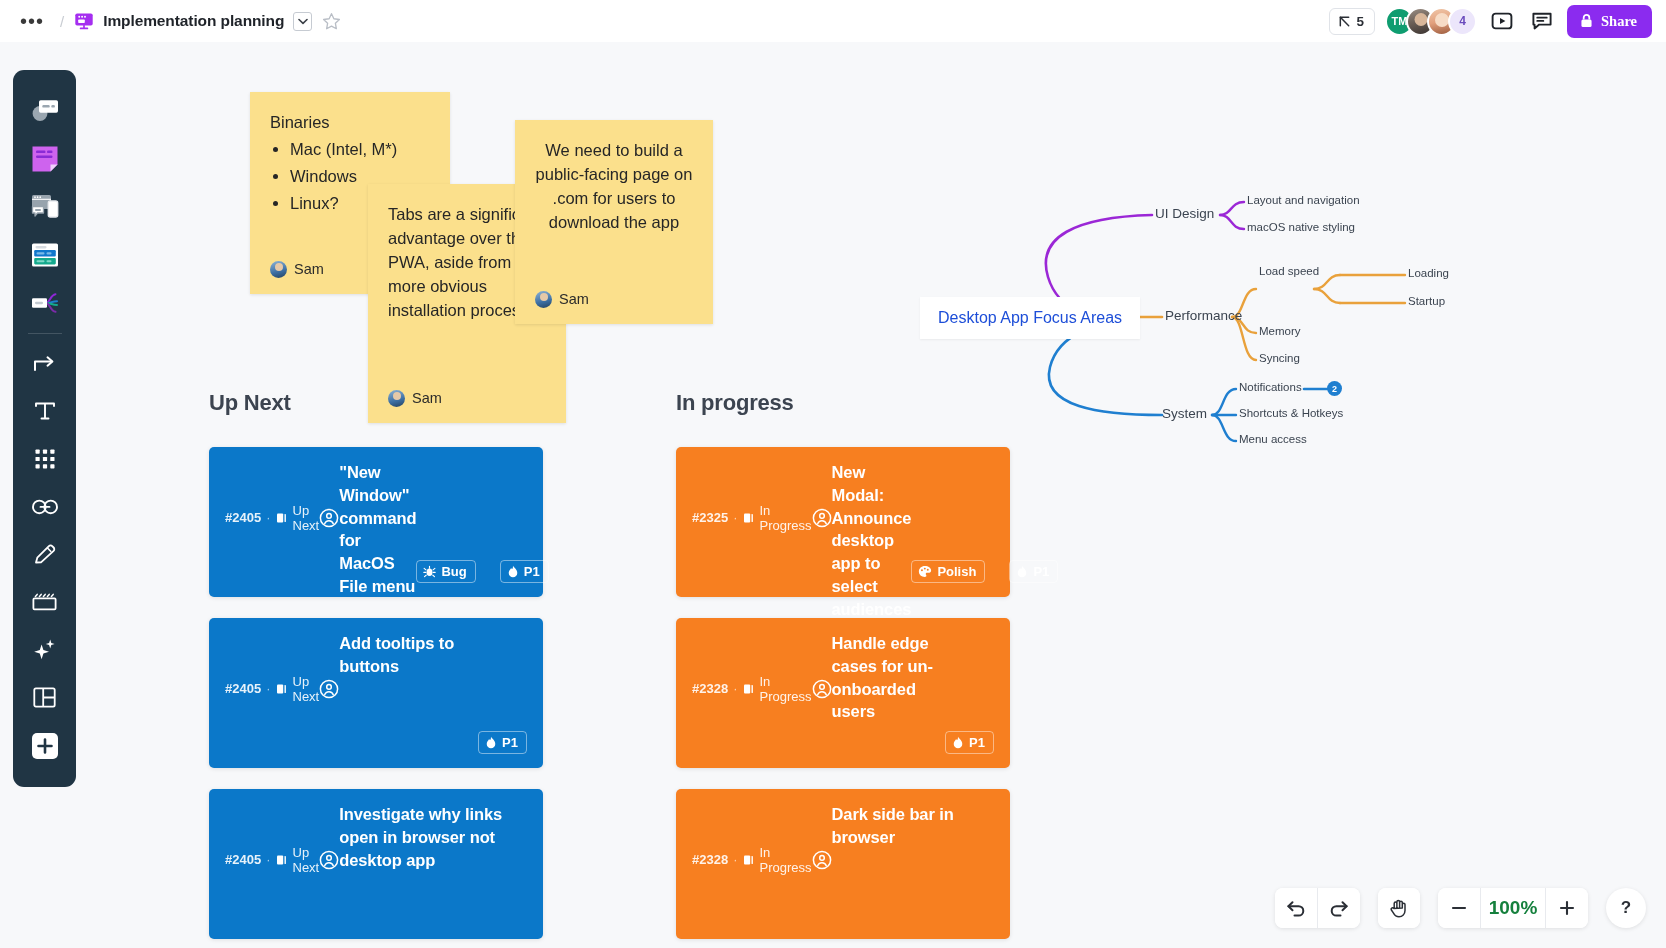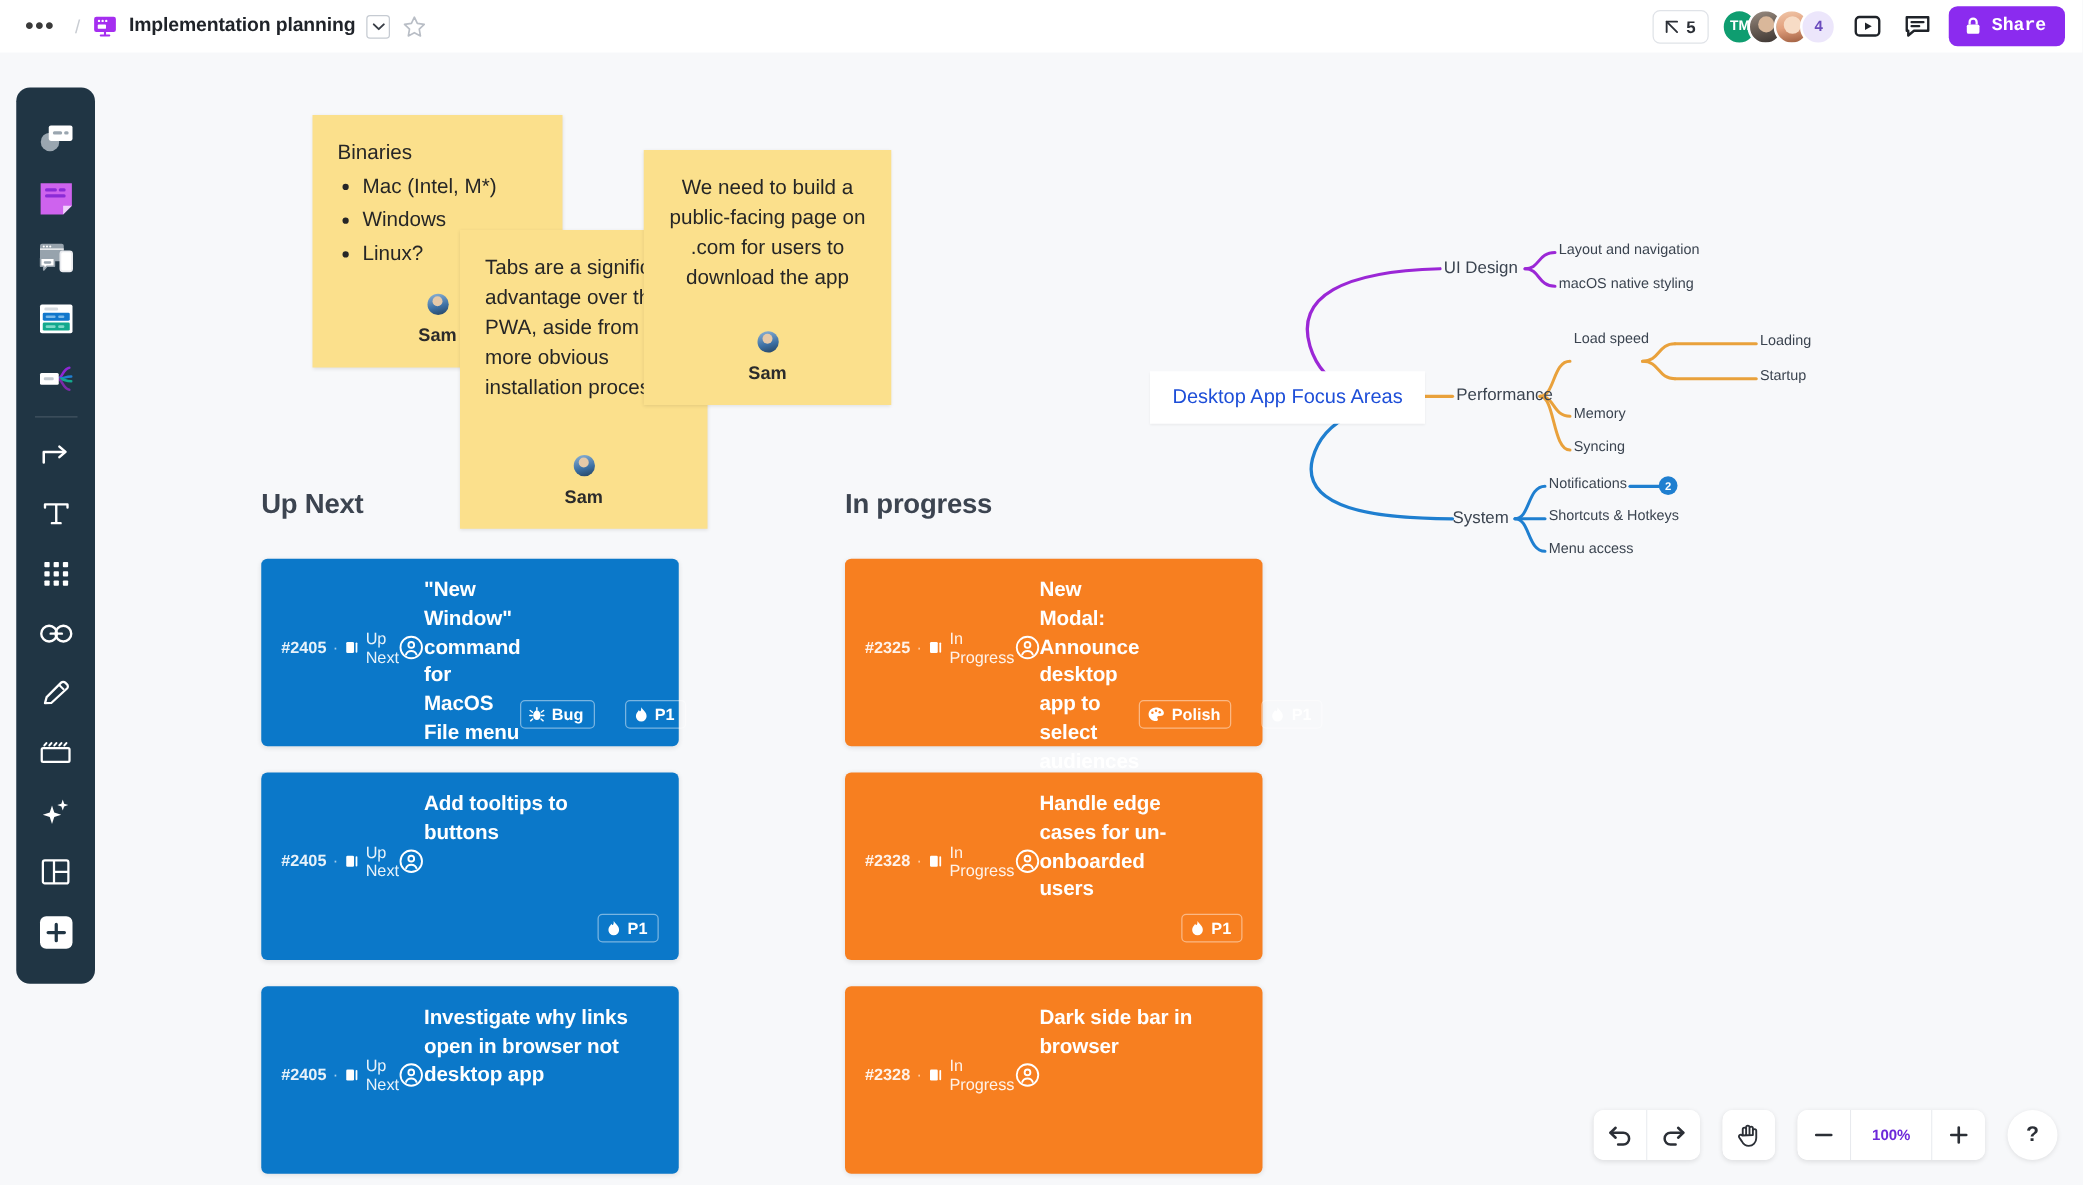--- a/index.html
+++ b/index.html
@@ -68,21 +68,21 @@
   }
   .av-more { background: #ece6fb; color: #6a4bbd; font-size: 12px; }
   .icon-btn {
     width: 30px; height: 30px; display: flex; align-items: center; justify-content: center;
     cursor: pointer; border-radius: 5px;
   }
   .share-btn {
     display: flex; align-items: center; gap: 7px;
     background: #8b2bef; color: #fff; border: none; border-radius: 7px;
     padding: 8px 15px 8px 12px; font-size: 14.5px; font-weight: 700;
-    font-family: Liberation Mono, monospace; cursor: pointer;
+    font-family: Liberation Serif, serif; cursor: pointer;
   }
 
   
   .toolbar {
     position: absolute; left: 13px; top: 70px;
     width: 63px; height: 717px;
     background: #203544; border-radius: 11px;
     display: flex; flex-direction: column; align-items: center;
     padding-top: 18px; z-index: 30;
   }
@@ -107,21 +107,21 @@
     padding: 18px 20px 14px 20px;
     font-size: 16.5px; color: #262626; line-height: 1.46;
     display: flex; flex-direction: column;
     cursor: pointer;
   }
   .sticky-body { flex: 1 1 auto; }
   .sticky ul { margin: 3px 0 0 20px; }
   .sticky li { margin-bottom: 3px; }
   .sticky-author {
     display: flex; align-items: center; gap: 7px;
-    font-size: 14.5px; font-weight: 700; color: #2b2b2b; flex-direction: column;
+    font-size: 14.5px; font-weight: 400; color: #2b2b2b;
   }
   .author-av {
     width: 17px; height: 17px; border-radius: 50%;
     background: linear-gradient(165deg,#8fb5d8 0%,#3c6fa3 60%,#24415e 100%);
     position: relative; overflow: hidden; flex: 0 0 auto;
   }
   .author-av::after {
     content: ""; position: absolute; left: 50%; top: 15%;
     transform: translateX(-50%);
     width: 8px; height: 8px; border-radius: 50%; background: #e6c9a8;
@@ -194,21 +194,21 @@
     display: flex; background: #fff; border-radius: 8px;
     box-shadow: 0 1px 4px rgba(0,0,0,0.10); overflow: hidden;
   }
   .ctrl-btn {
     width: 42px; height: 40px; display: flex; align-items: center; justify-content: center;
     cursor: pointer; background: #fff; border: none;
   }
   .ctrl-div { width: 1px; background: #e8eaee; }
   .zoom-label {
     min-width: 64px; display: flex; align-items: center; justify-content: center;
-    font-size: 12px; font-weight: 700; color: #6d28d9; cursor: pointer;
+    font-size: 19px; font-weight: 700; color: #15803d; cursor: pointer;
     background: #fff;
   }
   .help-btn {
     width: 40px; height: 40px; border-radius: 50%; background: #fff;
     box-shadow: 0 1px 4px rgba(0,0,0,0.10);
     display: flex; align-items: center; justify-content: center;
     font-size: 17px; font-weight: 700; color: #2b2f36; cursor: pointer;
   }
 </style>
 </head>

